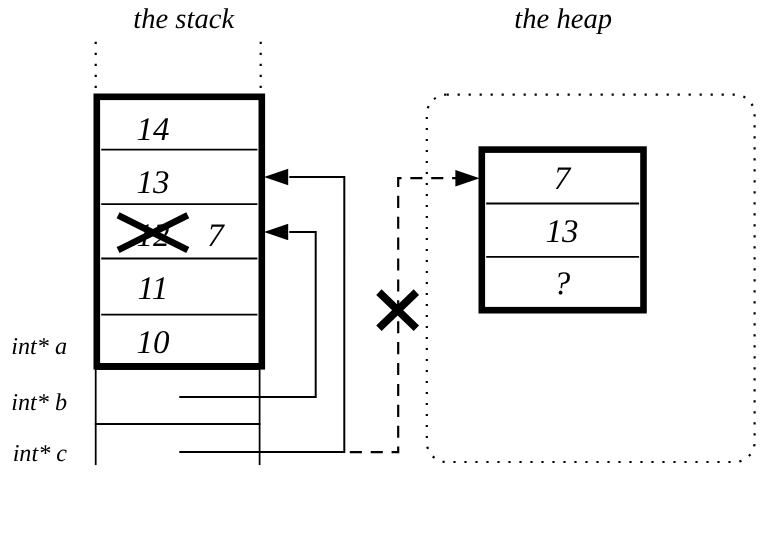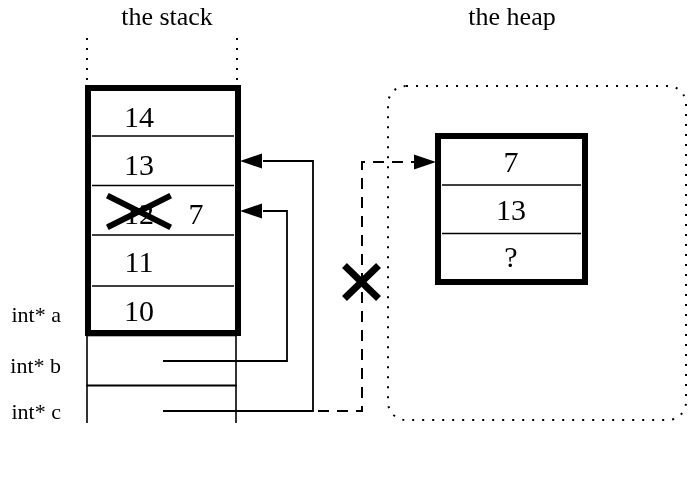--- a/index.html
+++ b/index.html
@@ -1,17 +1,17 @@
 <!DOCTYPE html>
 <html style="--ink: #000000; --bg: #ffffff;"><head>
 <meta charset="utf-8">
 <style>
   :root { --ink: #000000; --bg: #ffffff; }
   html, body { margin: 0; padding: 0; background: var(--bg); }
-  .page { width: 692px; height: 423px; position: relative; background: var(--bg); overflow: hidden; }
+  .page { width: 692px; height: 423px; position: relative; background: var(--bg); overflow: hidden; font-style: italic; }
   svg { display: block; }
   svg text {
     font-family: "Liberation Serif", "DejaVu Serif", serif;
     fill: var(--ink);
   }
   .title-text { font-size: 26px; }
   .num-text   { font-size: 30px; }
   .label-text { font-size: 22px; }
   .thick  { fill: none; stroke: var(--ink); stroke-width: 6; }
   .thin   { fill: none; stroke: var(--ink); stroke-width: 1.6; }

